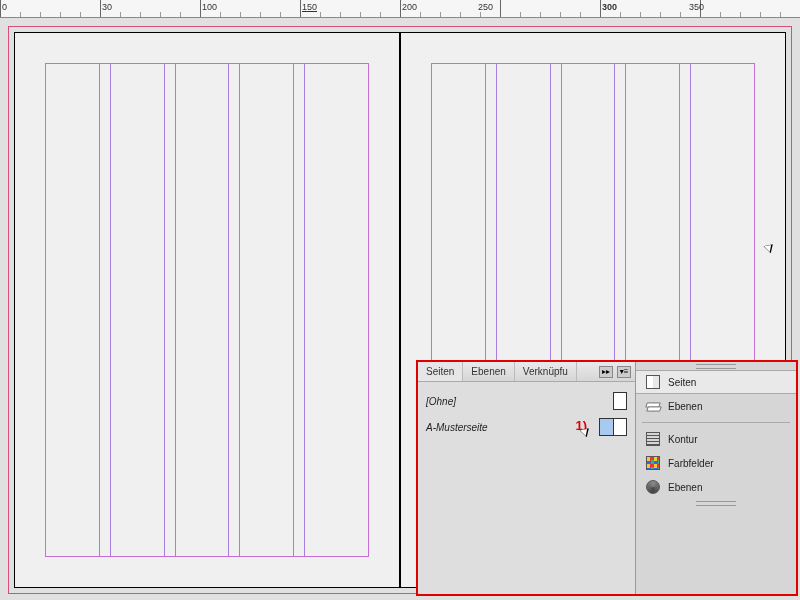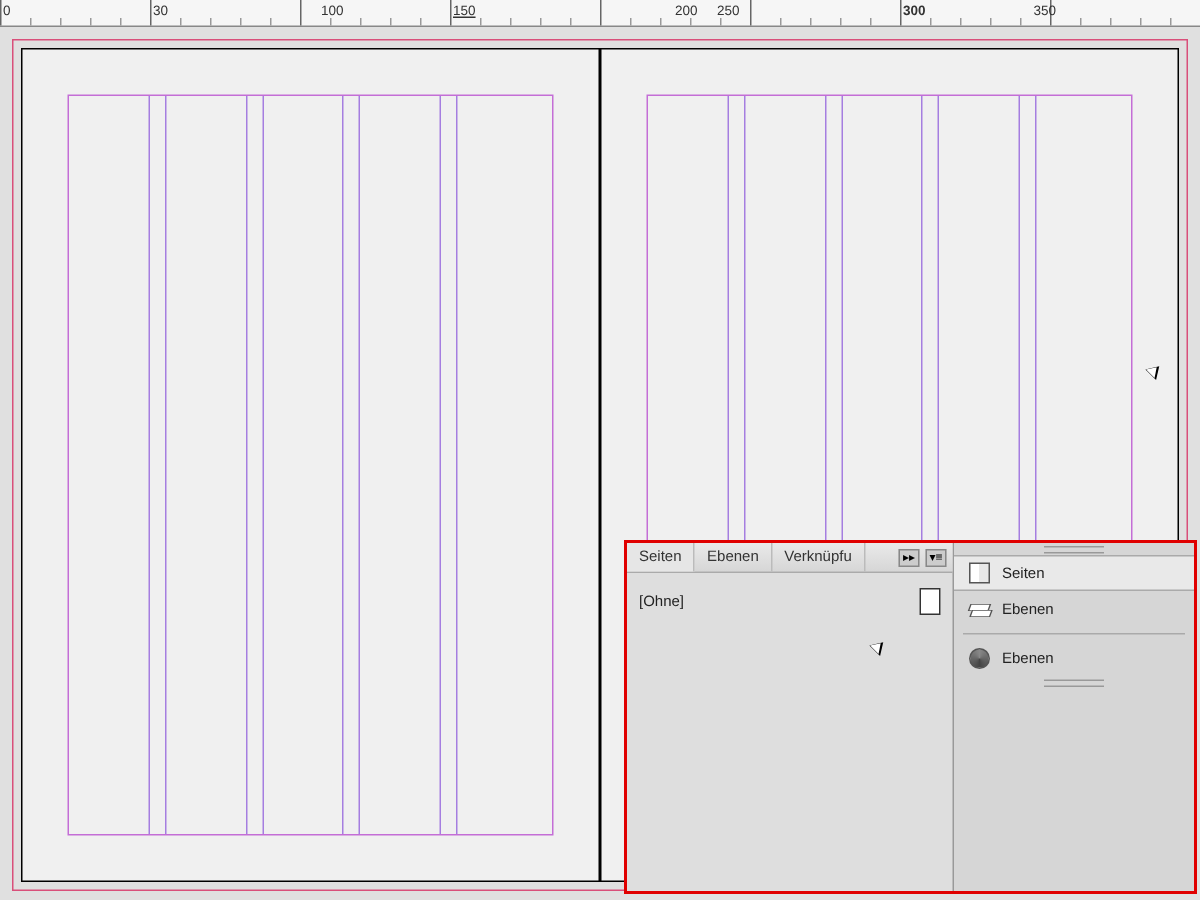--- a/index.html
+++ b/index.html
@@ -26,21 +26,21 @@
   .panel-left { flex: 1; display: flex; flex-direction: column; background: #dedede; border-right: 1px solid #999; }
   .panel-tabs { height: 20px; display: flex; align-items: center; background: linear-gradient(#eaeaea,#d6d6d6); border-bottom: 1px solid #aaa; font-size: 10px; }
   .panel-tab { padding: 0 8px; height: 100%; display: flex; align-items: center; border-right: 1px solid #bbb; color: #333; cursor: pointer; }
   .panel-tab.active { background: #e6e6e6; }
   .panel-tab-spacer { flex: 1; }
   .panel-tab-controls { display: flex; gap: 4px; padding-right: 4px; }
   .panel-menu-btn { width: 14px; height: 12px; background: #ccc; border: 1px solid #888; cursor: pointer; font-size: 8px; line-height: 10px; text-align: center; }
 
   .masters-list { flex: 1; padding: 6px 8px; font-size: 10px; color: #222; position: relative; }
   .master-row { display: flex; align-items: center; height: 26px; }
-  .master-label { flex: 1; }
+  .master-label { flex: 1; font-style: italic; }
   .master-thumbs { display: flex; gap: 0; }
   .thumb { width: 14px; height: 18px; background: #fff; border: 1px solid #333; }
   .thumb.left { background: #a9caf0; border-right: none; }
   .annotation { color: #e00000; font-size: 13px; font-weight: bold; position: absolute; }
 
   .panel-right { width: 160px; background: #d6d6d6; display: flex; flex-direction: column; }
   .grip { height: 8px; display: flex; justify-content: center; align-items: center; }
   .grip::before { content: ""; width: 40px; height: 3px; border-top: 1px solid #999; border-bottom: 1px solid #999; }
   .side-item { height: 24px; display: flex; align-items: center; gap: 8px; padding: 0 10px; font-size: 10px; color: #222; cursor: pointer; }
   .side-item.active { background: #e9e9e9; border: 1px solid #aaa; border-left: none; border-right: none; }
@@ -75,33 +75,33 @@
     <div class="ruler-tick minor" style="left: 40px;"></div>
     <div class="ruler-tick minor" style="left: 60px;"></div>
     <div class="ruler-tick minor" style="left: 80px;"></div>
     <div class="ruler-tick" style="left: 100px;"></div>
     <div class="ruler-label" style="left: 100px;">30</div>
     <div class="ruler-tick minor" style="left: 120px;"></div>
     <div class="ruler-tick minor" style="left: 140px;"></div>
     <div class="ruler-tick minor" style="left: 160px;"></div>
     <div class="ruler-tick minor" style="left: 180px;"></div>
     <div class="ruler-tick" style="left: 200px;"></div>
-    <div class="ruler-label" style="left: 212px;">100</div>
+    <div class="ruler-label" style="left: 200px;">100</div>
     <div class="ruler-tick minor" style="left: 220px;"></div>
     <div class="ruler-tick minor" style="left: 240px;"></div>
     <div class="ruler-tick minor" style="left: 260px;"></div>
     <div class="ruler-tick minor" style="left: 280px;"></div>
     <div class="ruler-tick" style="left: 300px;"></div>
     <div class="ruler-label" style="left: 300px; text-decoration: underline;">150</div>
     <div class="ruler-tick minor" style="left: 320px;"></div>
     <div class="ruler-tick minor" style="left: 340px;"></div>
     <div class="ruler-tick minor" style="left: 360px;"></div>
     <div class="ruler-tick minor" style="left: 380px;"></div>
     <div class="ruler-tick" style="left: 400px;"></div>
-    <div class="ruler-label" style="left: 416px; padding-left: 32px;">200</div>
+    <div class="ruler-label" style="left: 400px;">200</div>
     <div class="ruler-tick minor" style="left: 420px;"></div>
     <div class="ruler-tick minor" style="left: 440px;"></div>
     <div class="ruler-tick minor" style="left: 460px;"></div>
     <div class="ruler-tick minor" style="left: 480px;"></div>
     <div class="ruler-tick" style="left: 500px;"></div>
     <div class="ruler-label" style="left: 476px;">250</div>
     <div class="ruler-tick minor" style="left: 520px;"></div>
     <div class="ruler-tick minor" style="left: 540px;"></div>
     <div class="ruler-tick minor" style="left: 560px;"></div>
     <div class="ruler-tick minor" style="left: 580px;"></div>
@@ -164,34 +164,50 @@
         <div class="panel-menu-btn">▾≡</div>
       </div>
     </div>
     <div class="masters-list">
       <div class="master-row">
         <span class="master-label">[Ohne]</span>
         <span class="master-thumbs">
             <span class="thumb"></span>
           </span>
       </div>
+      <div class="master-row">
+        <span class="master-label">A-Musterseite</span>
+        <span class="annotation" style="right:48px; top:36px;">1)</span>
+        <span class="master-thumbs">
+          <span class="thumb left"></span>
+          <span class="thumb"></span>
+        </span>
+      </div>
       <div class="cursor" style="left:164px; top:44px;"></div>
     </div>
   </div>
 
   <div class="panel-right">
     <div class="grip"></div>
     <div class="side-item active">
       <span class="side-icon ico-pages"></span>
       <span>Seiten</span>
     </div>
     <div class="side-item">
       <span class="side-icon ico-layers"></span>
       <span>Ebenen</span>
     </div>
     <div class="side-sep"></div>
     <div class="side-item">
+      <span class="side-icon ico-stroke"></span>
+      <span>Kontur</span>
+    </div>
+    <div class="side-item">
+      <span class="side-icon ico-swatch"></span>
+      <span>Farbfelder</span>
+    </div>
+    <div class="side-item">
       <span class="side-icon ico-color"></span>
       <span>Ebenen</span>
     </div>
     <div class="grip"></div>
   </div>
 </div>
 
 </body></html>

